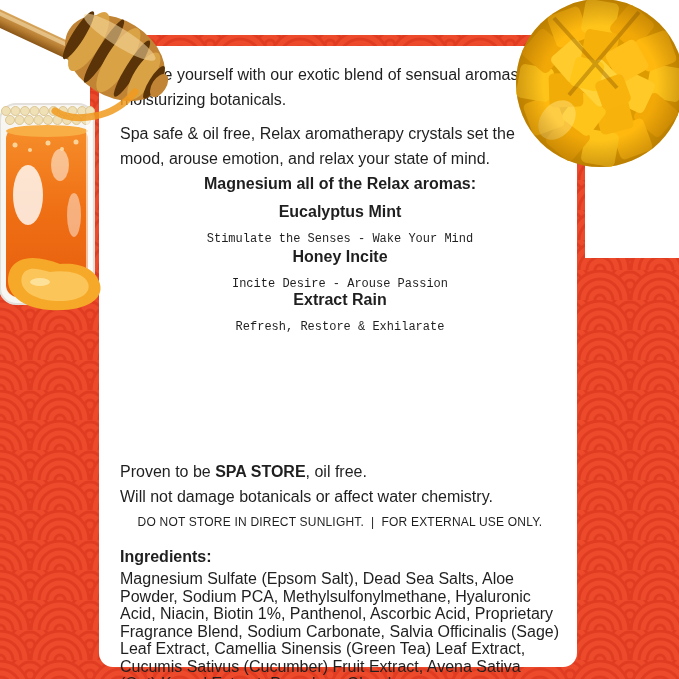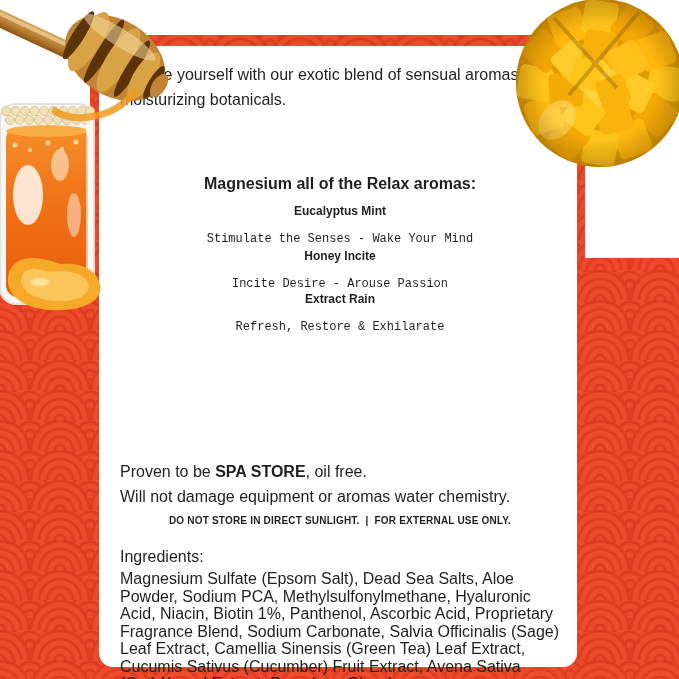--- a/index.html
+++ b/index.html
@@ -6,24 +6,24 @@
   body{width:679px;height:679px;font-family:"Liberation Sans", sans-serif;}
   .canvas{position:relative;width:679px;height:679px;background:#ffffff;overflow:hidden;}
   .bg-svg{position:absolute;left:0;top:0;z-index:0;}
   .card{position:absolute;left:99px;top:46px;width:478px;height:621px;background:#ffffff;
         border-radius:14px;z-index:1;}
   .card .blk{position:absolute;left:21px;width:440px;color:#1f1f1f;}
   .p{font-size:16px;line-height:25px;}
   .center{text-align:center;left:0;width:100%;}
   .bold{font-weight:bold;}
   .aroma-head{font-size:16px;font-weight:bold;}
-  .aroma-name{font-size:12px;font-weight:bold;line-height:17px;}
+  .aroma-name{font-size:16px;font-weight:bold;line-height:17px;}
   .aroma-desc{font-size:12px;line-height:17px;margin-top:11px;font-family:Liberation Mono, monospace;}
-  .warning{font-size:10px;font-weight:bold;white-space:pre-wrap;letter-spacing:.2px;}
-  .ing-label{font-size:16px;font-weight:normal;}
+  .warning{font-size:12px;font-weight:normal;white-space:pre-wrap;letter-spacing:.2px;}
+  .ing-label{font-size:16px;font-weight:bold;}
   .ing-text{font-size:16px;line-height:17.5px;width:434px;}
   .photo{position:absolute;z-index:2;}
   #honeyPhoto{left:0;top:0;}
   #mangoPhoto{right:0;top:0;}
 </style>
 </head>
 <body>
 
 <div class="canvas">
 
@@ -65,40 +65,41 @@
         </g>
       </pattern>
     </defs>
     <rect x="0" y="258" width="679" height="421" fill="url(#seigaiha)"></rect>
     <path d="M90,679 V59 a24,24 0 0 1 24,-24 H561 a24,24 0 0 1 24,24 V679 Z" fill="url(#seigaiha)"></path>
   </svg>
 
   <div class="card">
 
     <div class="blk p" style="top:16px">Indulge yourself with our exotic blend of sensual aromas &amp; moisturizing botanicals.</div>
+    <div class="blk p" style="top:75px">Spa safe &amp; oil free, Relax aromatherapy crystals set the mood, arouse emotion, and relax your state of mind.</div>
 
     <div class="blk center aroma-head" style="top:129px">Magnesium all of the Relax aromas:</div>
 
     <div class="blk center" style="top:157px">
       <div class="aroma-name">Eucalyptus Mint</div>
       <div class="aroma-desc">Stimulate the Senses - Wake Your Mind</div>
     </div>
     <div class="blk center" style="top:202px">
       <div class="aroma-name">Honey Incite</div>
       <div class="aroma-desc">Incite Desire - Arouse Passion</div>
     </div>
     <div class="blk center" style="top:245px">
       <div class="aroma-name">Extract Rain</div>
       <div class="aroma-desc">Refresh, Restore &amp; Exhilarate</div>
     </div>
 
 
     <div class="blk p" style="top:413px">
       <span>Proven to be </span><span class="bold">SPA STORE</span><span>, oil free.</span><br>
-      <span>Will not damage equipment or aromas water chemistry.</span>
+      <span>Will not damage botanicals or affect water chemistry.</span>
     </div>
 
     <div class="blk center warning" style="top:469px">DO NOT STORE IN DIRECT SUNLIGHT.  |  FOR EXTERNAL USE ONLY.</div>
 
     <div class="blk ing-label" style="top:502px">Ingredients:</div>
     <div class="blk ing-text" style="top:524px">Magnesium Sulfate (Epsom Salt), Dead Sea Salts, Aloe Powder, Sodium PCA, Methylsulfonylmethane, Hyaluronic Acid, Niacin, Biotin 1%, Panthenol, Ascorbic Acid, Proprietary Fragrance Blend, Sodium Carbonate, Salvia Officinalis (Sage) Leaf Extract, Camellia Sinensis (Green Tea) Leaf Extract, Cucumis Sativus (Cucumber) Fruit Extract, Avena Sativa (Oat) Kernel Extract, Propylene Glycol</div>
   </div>
 
   <svg id="honeyPhoto" class="photo" width="250" height="330" viewBox="0 0 250 330">
     <defs>

